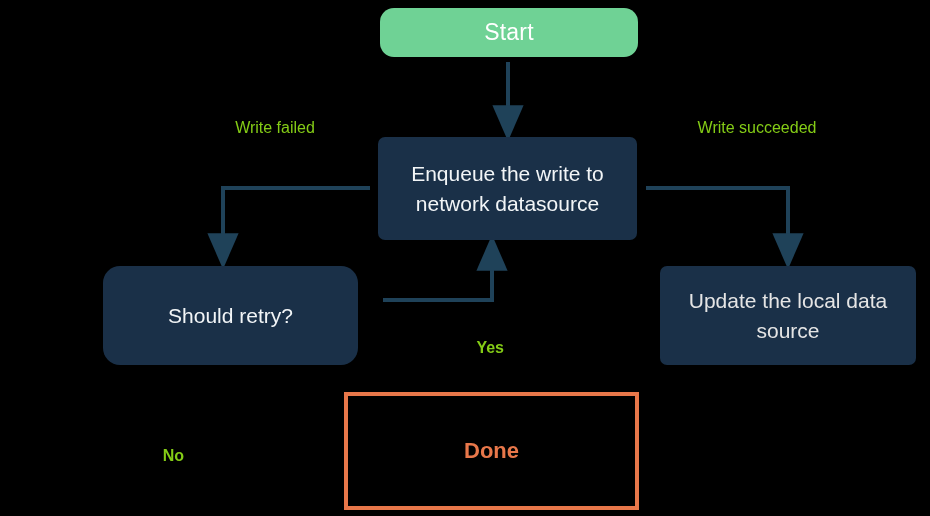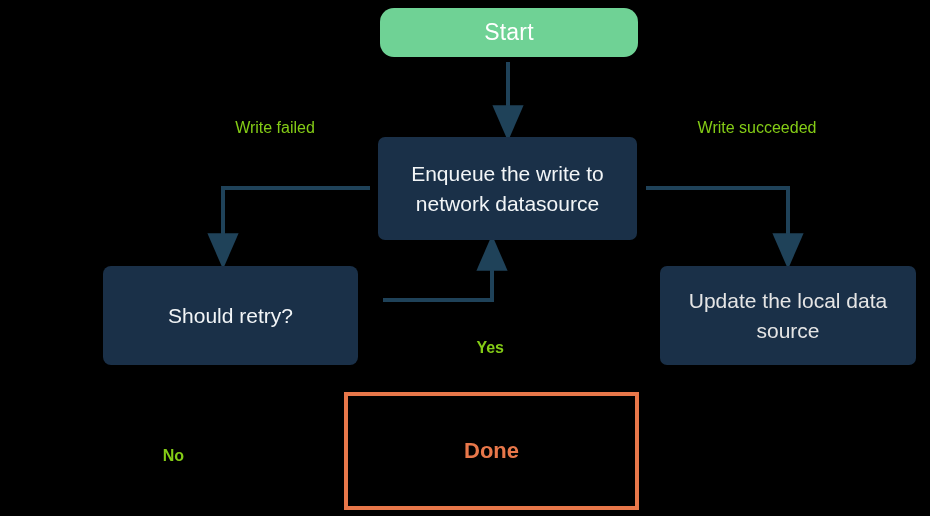--- a/index.html
+++ b/index.html
@@ -45,21 +45,21 @@
     font-size: 21px;
     line-height: 30px;
     padding: 0 14px;
   }
   .node-retry {
     left: 103px;
     top: 266px;
     width: 255px;
     height: 99px;
     background: #1a3048;
-    border-radius: 8px;
+    border-radius: 17px;
     color: #f2f5f7;
     font-size: 21px;
     line-height: 30px;
     padding: 0 14px;
   }
   .node-update {
     left: 660px;
     top: 266px;
     width: 256px;
     height: 99px;

